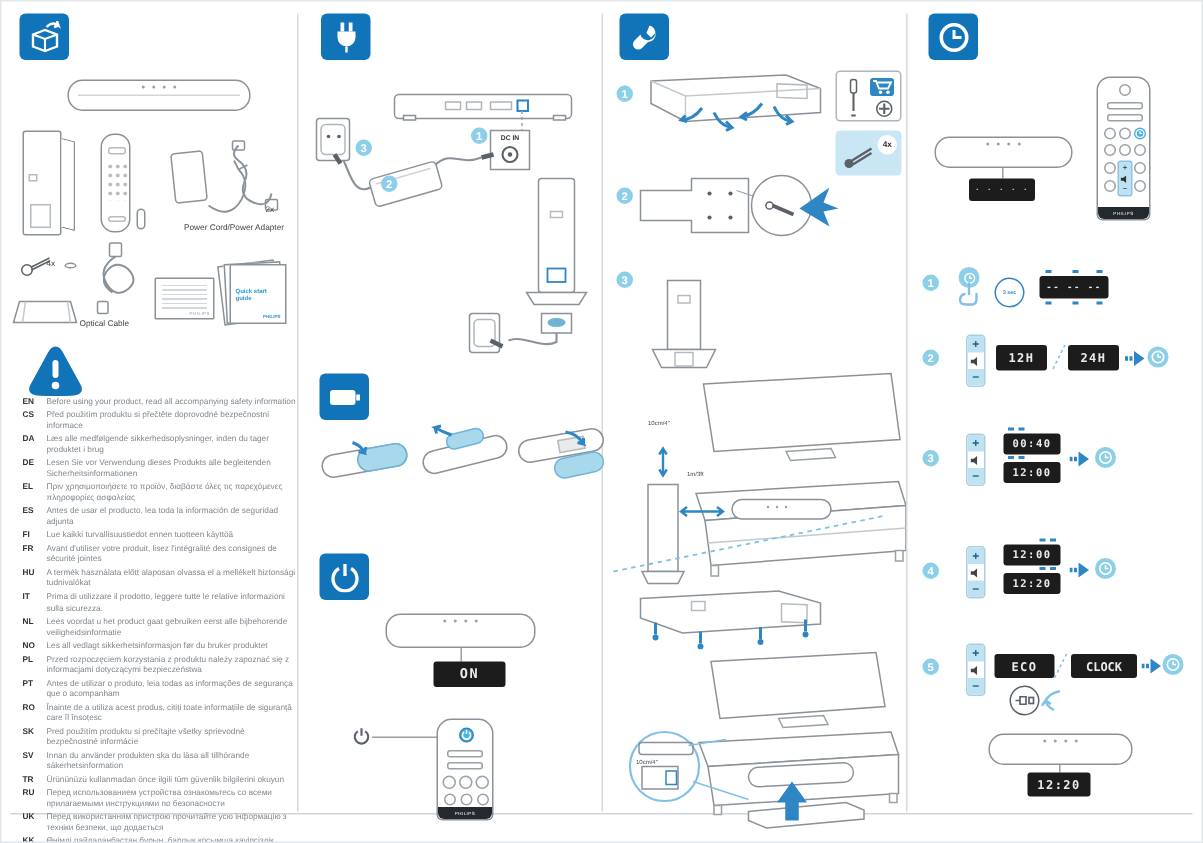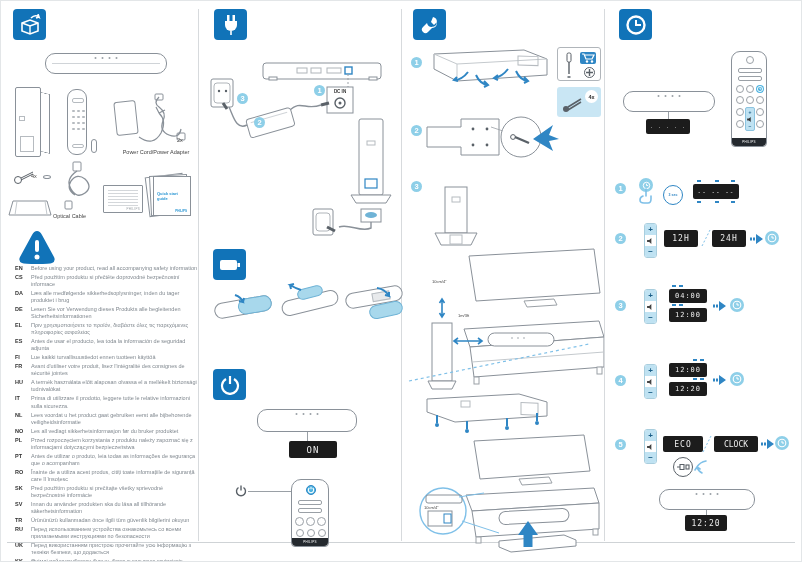--- a/index.html
+++ b/index.html
@@ -17,21 +17,21 @@
         border:1px solid #e3e6e8;margin:0 auto}
   .abs{position:absolute}
   .vdiv{position:absolute;top:8px;bottom:20px;width:1px;background:#d7dadd}
   .hline{position:absolute;left:6px;right:6px;top:541px;height:1px;background:#cfd3d6}
 
   .icon-sq{position:absolute;width:33px;height:31px;background:var(--blue);border-radius:4px;
            display:flex;align-items:center;justify-content:center}
   .badge{position:absolute;width:11px;height:11px;border-radius:50%;background:var(--lblue);
          color:#fff;font-size:7.5px;font-weight:bold;display:flex;align-items:center;justify-content:center}
   .display{position:absolute;background:var(--disp);border-radius:2px;color:#ececec;
-           font-family:"DejaVu Sans Mono",monospace;font-weight:normal;
+           font-family:"DejaVu Sans Mono",monospace;font-weight:bold;
            display:flex;align-items:center;justify-content:center;letter-spacing:1px}
   .tick{position:absolute;width:4px;height:2px;background:var(--accent)}
   .outline{position:absolute;border:1px solid var(--line);background:#fff}
   .sbar{position:absolute;border:1px solid var(--line);border-radius:10px;background:#fff}
   .sdots{position:absolute;top:3px;left:50%;transform:translateX(-50%);display:flex;gap:5px}
   .sdots i{width:2px;height:2px;border-radius:50%;background:#9aa0a6}
   .lbl{position:absolute;color:#444;white-space:nowrap}
   .leader{position:absolute;background:#9aa0a6}
   .clockbtn{position:absolute;width:14px;height:14px;border-radius:50%;background:var(--lblue);
             display:flex;align-items:center;justify-content:center}
@@ -611,21 +611,21 @@
   <div class="badge" style="left:614px;top:299px">3</div>
   <div class="strip" style="left:643px;top:288px">
     <div class="cell on">+</div>
     <div class="cell">
         <svg width="7" height="6" viewBox="0 0 8 7">
           <polygon points="0,2.2 2.5,2.2 5,0 5,7 2.5,4.8 0,4.8" fill="#444"></polygon>
         </svg>
       </div>
     <div class="cell on">−</div>
   </div>
-  <div class="display" style="left:668px;top:288px;width:38px;height:14px;font-size:7px">04:00</div>
+  <div class="display" style="left:668px;top:288px;width:38px;height:14px;font-size:7px">00:40</div>
   <div class="tick" style="left:671px;top:284px"></div>
     <div class="tick" style="left:678px;top:284px"></div>
   <div class="tick" style="left:671px;top:303px"></div>
     <div class="tick" style="left:678px;top:303px"></div>
   <div class="display" style="left:668px;top:307px;width:38px;height:14px;font-size:7px">12:00</div>
   <svg class="abs" style="left:712px;top:300px" width="13" height="10" viewBox="0 0 13 10">
       <path d="M0 3.5 h2 v3 H0 z M3 3.5 h2 v3 H3 z M6 0 v10 l7 -5 z" fill="#2f86c4"></path>
     </svg>
   <div class="clockbtn" style="left:729px;top:297px">
     <svg width="10" height="10" viewBox="0 0 10 10">

